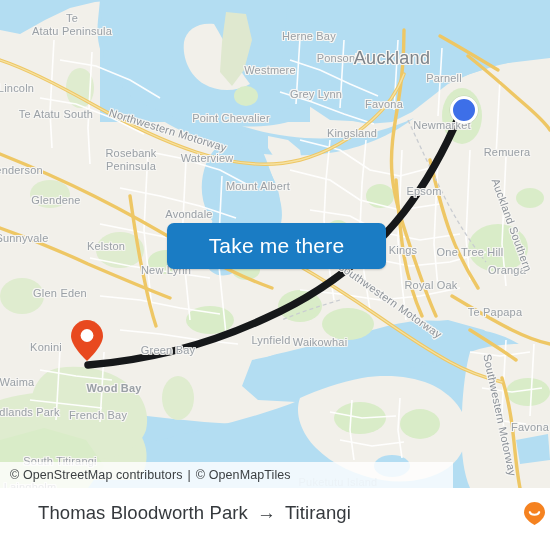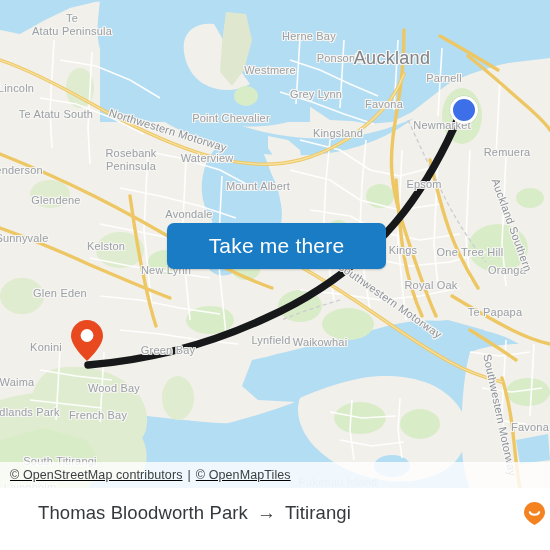--- a/index.html
+++ b/index.html
@@ -109,28 +109,27 @@
     cursor: pointer;
     box-shadow: 0 1px 2px rgba(0,0,0,0.18);
     padding: 0;
   }
 
   
   #attrib {
     position: absolute;
     left: 0;
     bottom: 0;
-    width: 550px;
+    width: 453px;
     height: 26px;
     background: rgba(255,255,255,0.80);
     display: flex;
     align-items: center;
     box-sizing: border-box;
     padding-left: 10px;
-    text-decoration: underline;
   }
   #attrib .att-txt {
     font-family: "Liberation Sans", sans-serif;
     font-size: 12.5px;
     color: #3c4043;
     letter-spacing: 0.1px;
     white-space: nowrap;
   }
   #attrib .att-sep {
     font-family: "Liberation Sans", sans-serif;
@@ -399,45 +398,45 @@
         <div class="lbl" style="left: 16px; top: 88px;">Lincoln</div>
         <div class="lbl" style="left: 270px; top: 70px;">Westmere</div>
         <div class="lbl" style="left: 231px; top: 118px;">Point Chevalier</div>
         <div class="lbl" style="left: 309px; top: 36px;">Herne Bay</div>
         <div class="lbl" style="left: 342px; top: 58px;">Ponsonby</div>
         <div class="lbl city" style="left: 392px; top: 58px;">Auckland</div>
         <div class="lbl" style="left: 444px; top: 78px;">Parnell</div>
         <div class="lbl" style="left: 316px; top: 94px;">Grey Lynn</div>
         <div class="lbl" style="left: 384px; top: 104px;">Favona</div>
         <div class="lbl" style="left: 442px; top: 125px;">Newmarket</div>
-        <div class="lbl" style="left: 338px; top: 133px;">Kingsland</div>
+        <div class="lbl" style="left: 352px; top: 133px;">Kingsland</div>
         <div class="lbl" style="left: 507px; top: 152px;">Remuera</div>
         <div class="lbl road" style="left: 168px; top: 130px; transform: translate(-50%, -50%) rotate(17deg);">Northwestern Motorway</div>
         <div class="lbl two" style="left: 131px; top: 160px;">Rosebank<br>Peninsula</div>
         <div class="lbl" style="left: 207px; top: 158px;">Waterview</div>
         <div class="lbl" style="left: 15px; top: 170px;">Henderson</div>
         <div class="lbl" style="left: 56px; top: 200px;">Glendene</div>
         <div class="lbl" style="left: 258px; top: 186px;">Mount Albert</div>
         <div class="lbl" style="left: 189px; top: 214px;">Avondale</div>
         <div class="lbl" style="left: 22px; top: 238px;">Sunnyvale</div>
         <div class="lbl" style="left: 106px; top: 246px;">Kelston</div>
-        <div class="lbl" style="left: 424px; top: 184px;">Epsom</div>
+        <div class="lbl" style="left: 424px; top: 191px;">Epsom</div>
         <div class="lbl" style="left: 166px; top: 270px;">New Lynn</div>
         <div class="lbl" style="left: 403px; top: 250px;">Kings</div>
         <div class="lbl" style="left: 470px; top: 252px;">One Tree Hill</div>
         <div class="lbl" style="left: 431px; top: 285px;">Royal Oak</div>
         <div class="lbl" style="left: 507px; top: 270px;">Oranga</div>
         <div class="lbl" style="left: 60px; top: 293px;">Glen Eden</div>
         <div class="lbl" style="left: 495px; top: 312px;">Te Papapa</div>
         <div class="lbl" style="left: 46px; top: 347px;">Konini</div>
         <div class="lbl" style="left: 140px; top: 350px; margin-left: 28px;">Green Bay</div>
         <div class="lbl" style="left: 271px; top: 340px;">Lynfield</div>
         <div class="lbl" style="left: 320px; top: 342px;">Waikowhai</div>
         <div class="lbl" style="left: 17px; top: 382px;">Waima</div>
-        <div class="lbl" style="left: 114px; top: 388px;">Wood Bay</div>
+        <div class="lbl" style="left: 114px; top: 388px; font-weight: bold;">Wood Bay</div>
         <div class="lbl" style="left: 18px; top: 412px;">Woodlands Park</div>
         <div class="lbl" style="left: 98px; top: 415px;">French Bay</div>
         <div class="lbl road" style="left: 390px; top: 300px; transform: translate(-50%, -50%) rotate(35deg);">Southwestern Motorway</div>
         <div class="lbl road" style="left: 500px; top: 415px; transform: translate(-50%, -50%) rotate(78deg);">Southwestern Motorway</div>
         <div class="lbl road" style="left: 512px; top: 225px; transform: translate(-50%, -50%) rotate(70deg);">Auckland Southern</div>
         <div class="lbl" style="left: 530px; top: 427px;">Favona</div>
         <div class="lbl" style="left: 60px; top: 461px;">South Titirangi</div>
         <div class="lbl water-name" style="left: 338px; top: 482px;">Puketutu Island</div>
         <div class="lbl" style="left: 30px; top: 487px;">Laingholm</div>
       </div>

